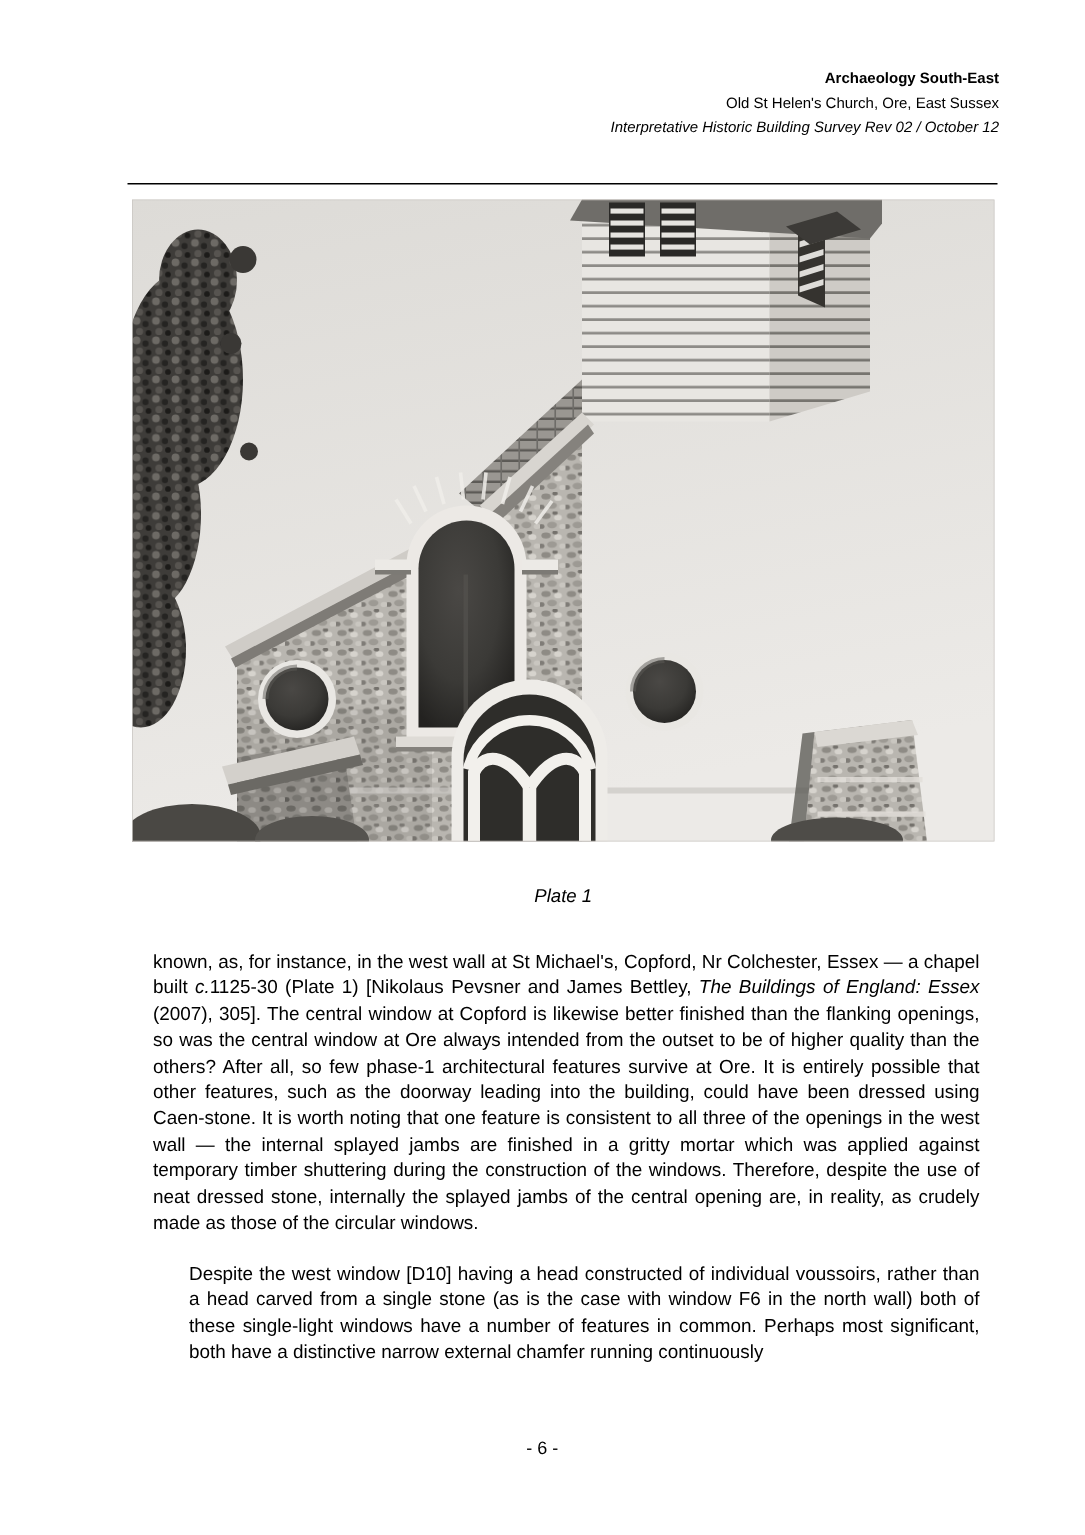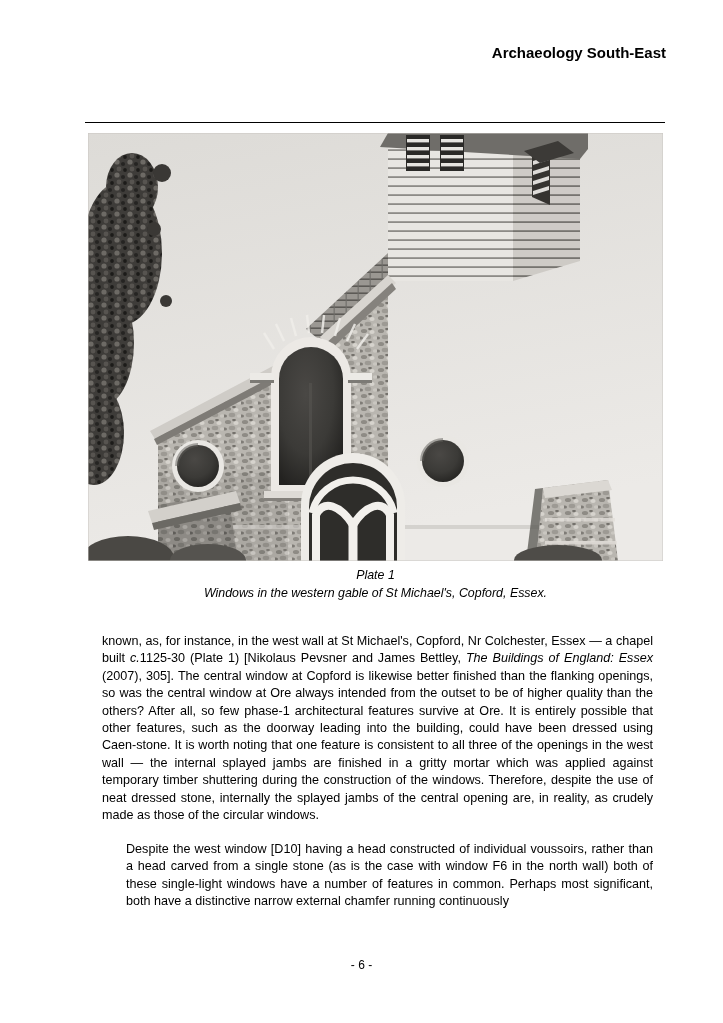--- a/index.html
+++ b/index.html
@@ -20,21 +20,21 @@
   #page-header {
     position: absolute;
     left: 0;
     top: 45px;
     width: 723px;
     padding-right: 57px;
     box-sizing: border-box;
     text-align: right;
   }
   .hdr-line {
-    font-size: 15px;
+    font-size: 10px;
     line-height: 16.5px;
     white-space: nowrap;
   }
   .hdr-line.bold   { font-weight: bold; }
   .hdr-line.italic { font-style: italic; }
 
   #header-rule {
     position: absolute;
     left: 85px;
     top: 122px;
@@ -53,21 +53,21 @@
   }
   #plate-photo {
     display: block;
     width: 575px;
     height: 428px;
   }
 
   #plate-caption {
     position: absolute;
     left: 88px;
-    top: 566px;
+    top: 588px;
     width: 575px;
     text-align: center;
     font-style: italic;
     font-size: 12.4px;
     line-height: 18px;
   }
 
   
   #body-text {
     position: absolute;
@@ -92,20 +92,22 @@
     width: 723px;
     text-align: center;
     font-size: 12px;
   }
 </style>
 </head>
 <body>
 
 <div id="page-header">
   <div class="hdr-line bold">Archaeology South-East</div>
+  <div class="hdr-line">Old St Helen's Church, Ore, East Sussex</div>
+  <div class="hdr-line italic">Interpretative Historic Building Survey Rev 02 / October 12</div>
 </div>
 
 <div id="header-rule"></div>
 
 <figure id="plate-figure" style="margin:0;">
   <svg id="plate-photo" viewBox="0 0 575 428" preserveAspectRatio="none" xmlns="http://www.w3.org/2000/svg">
     <title>Black and white photograph of the western gable of St Michael's church, Copford, Essex, showing a tall round-headed central window flanked by two circular openings in a flint rubble gable wall, with a weatherboarded bell tower above and a traceried window below.</title>
     <defs>
 
       <pattern id="rubble" width="17" height="13" patternUnits="userSpaceOnUse">
@@ -277,21 +279,20 @@
       <ellipse cx="120" cy="427" rx="38" ry="16" fill="#55534f"></ellipse>
       <ellipse cx="470" cy="427" rx="44" ry="15" fill="#4e4c48"></ellipse>
 
       <rect width="575" height="428" fill="none" stroke="#c9c6c2" stroke-width="1"></rect>
     </g>
   </svg>
 </figure>
 
 <div id="plate-caption">
   <div>Plate 1</div>
-  <div>Windows in the western gable of St Michael's, Copford, Essex.</div>
 </div>
 
 <div id="body-text">
   <p class="body-para"><span>known, as, for instance, in the west wall at St Michael's, Copford, Nr Colchester, Essex — a chapel built </span><i>c.</i><span>1125-30 (Plate 1) [Nikolaus Pevsner and James Bettley, </span><i>The Buildings of England: Essex</i><span> (2007), 305].  The central window at Copford is likewise better finished than the flanking openings, so was the central window at Ore always intended from the outset to be of higher quality than the others?  After all, so few phase-1 architectural features survive at Ore.  It is entirely possible that other features, such as the doorway leading into the building, could have been dressed using Caen-stone.  It is worth noting that one feature is consistent to all three of the openings in the west wall — the internal splayed jambs are finished in a gritty mortar which was applied against temporary timber shuttering during the construction of the windows.  Therefore, despite the use of neat dressed stone, internally the splayed jambs of the central opening are, in reality, as crudely made as those of the circular windows.</span></p>
 
   <p class="body-para">Despite the west window [D10] having a head constructed of individual voussoirs, rather than a head carved from a single stone (as is the case with window F6 in the north wall) both of these single-light windows have a number of features in common.  Perhaps most significant, both have a distinctive narrow external chamfer running continuously</p>
 </div>
 
 <div id="page-footer">
   <span>- 6 -</span>

